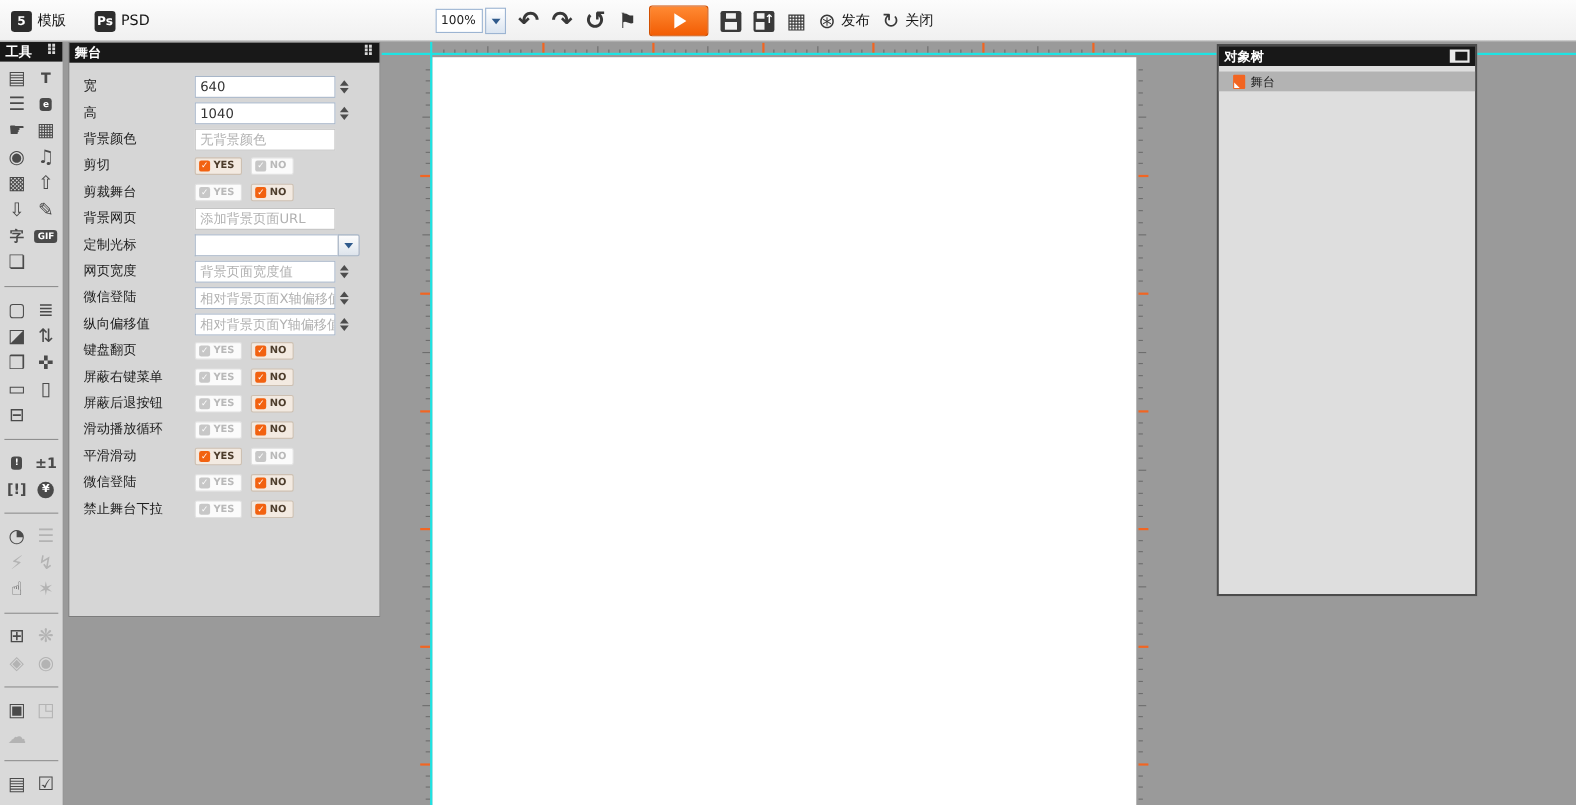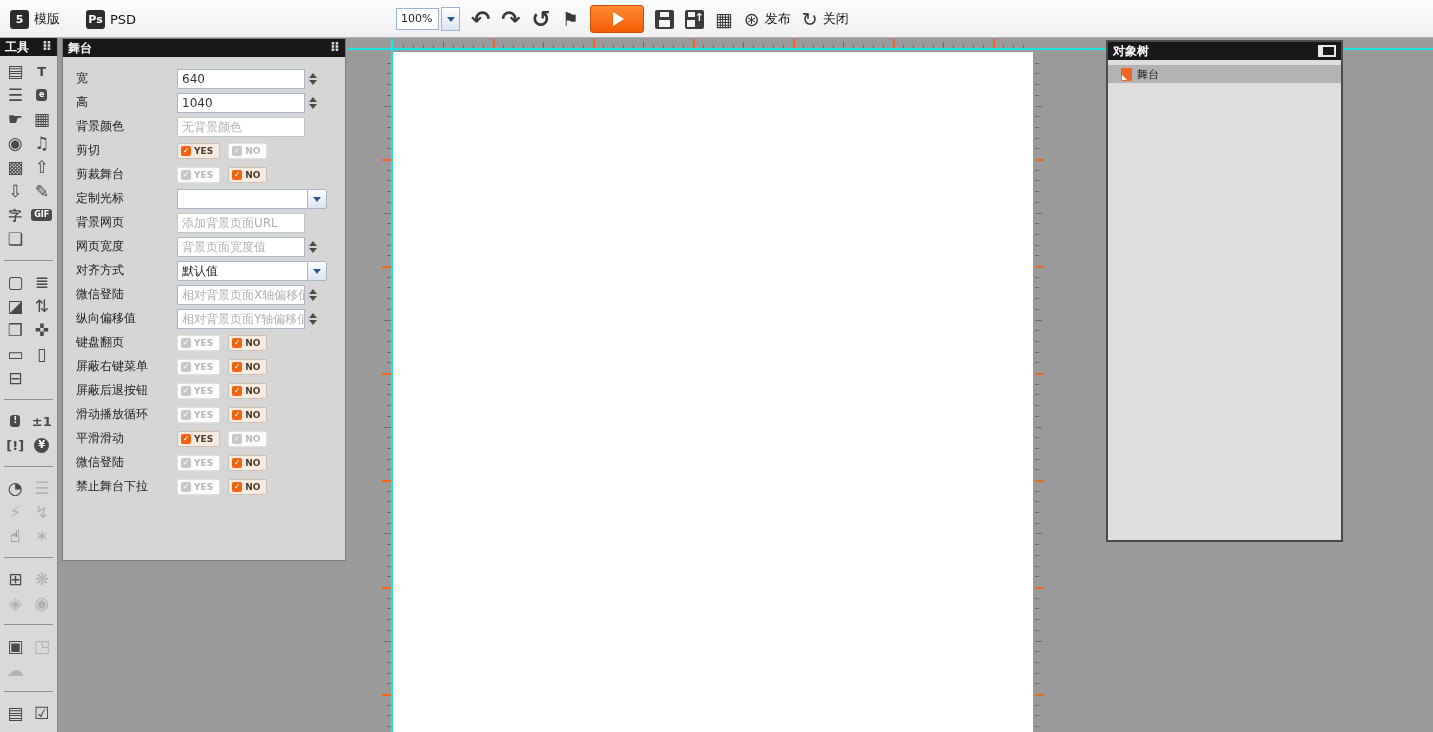--- a/index.html
+++ b/index.html
@@ -539,54 +539,43 @@
           </div>
         </div>
         <div class="prop-row">
           <span class="plabel">剪裁舞台</span>
           <div class="ctrl">
             <span class="tgl off"><span class="cb">✓</span>YES</span>
             <span class="tgl on"><span class="cb">✓</span>NO</span>
           </div>
         </div>
         <div class="prop-row">
+          <span class="plabel">背景网页</span>
+          <div class="ctrl">
+            <div class="tin plain"><span class="ph">添加背景页面URL</span></div>
+          </div>
+        </div>
+        <div class="prop-row">
           <span class="plabel">定制光标</span>
           <div class="ctrl">
             <div class="sel">
               <div class="selval"></div>
               <div class="selbtn">
                 <i class="tri-dn"></i>
               </div>
             </div>
           </div>
         </div>
         <div class="prop-row">
-          <span class="plabel">背景网页</span>
-          <div class="ctrl">
-            <div class="tin plain"><span class="ph">添加背景页面URL</span></div>
-          </div>
-        </div>
-        <div class="prop-row">
           <span class="plabel">网页宽度</span>
           <div class="ctrl">
             <div class="tin"><span class="ph">背景页面宽度值</span></div>
             <div class="spincol">
               <div class="spup"></div>
               <div class="spdn"></div>
-            </div>
-          </div>
-        </div>
-        <div class="prop-row">
-          <span class="plabel">对齐方式</span>
-          <div class="ctrl">
-            <div class="sel">
-              <div class="selval">默认值</div>
-              <div class="selbtn">
-                <i class="tri-dn"></i>
-              </div>
             </div>
           </div>
         </div>
         <div class="prop-row">
           <span class="plabel">微信登陆</span>
           <div class="ctrl">
             <div class="tin"><span class="ph">相对背景页面X轴偏移值</span></div>
             <div class="spincol">
               <div class="spup"></div>
               <div class="spdn"></div>

